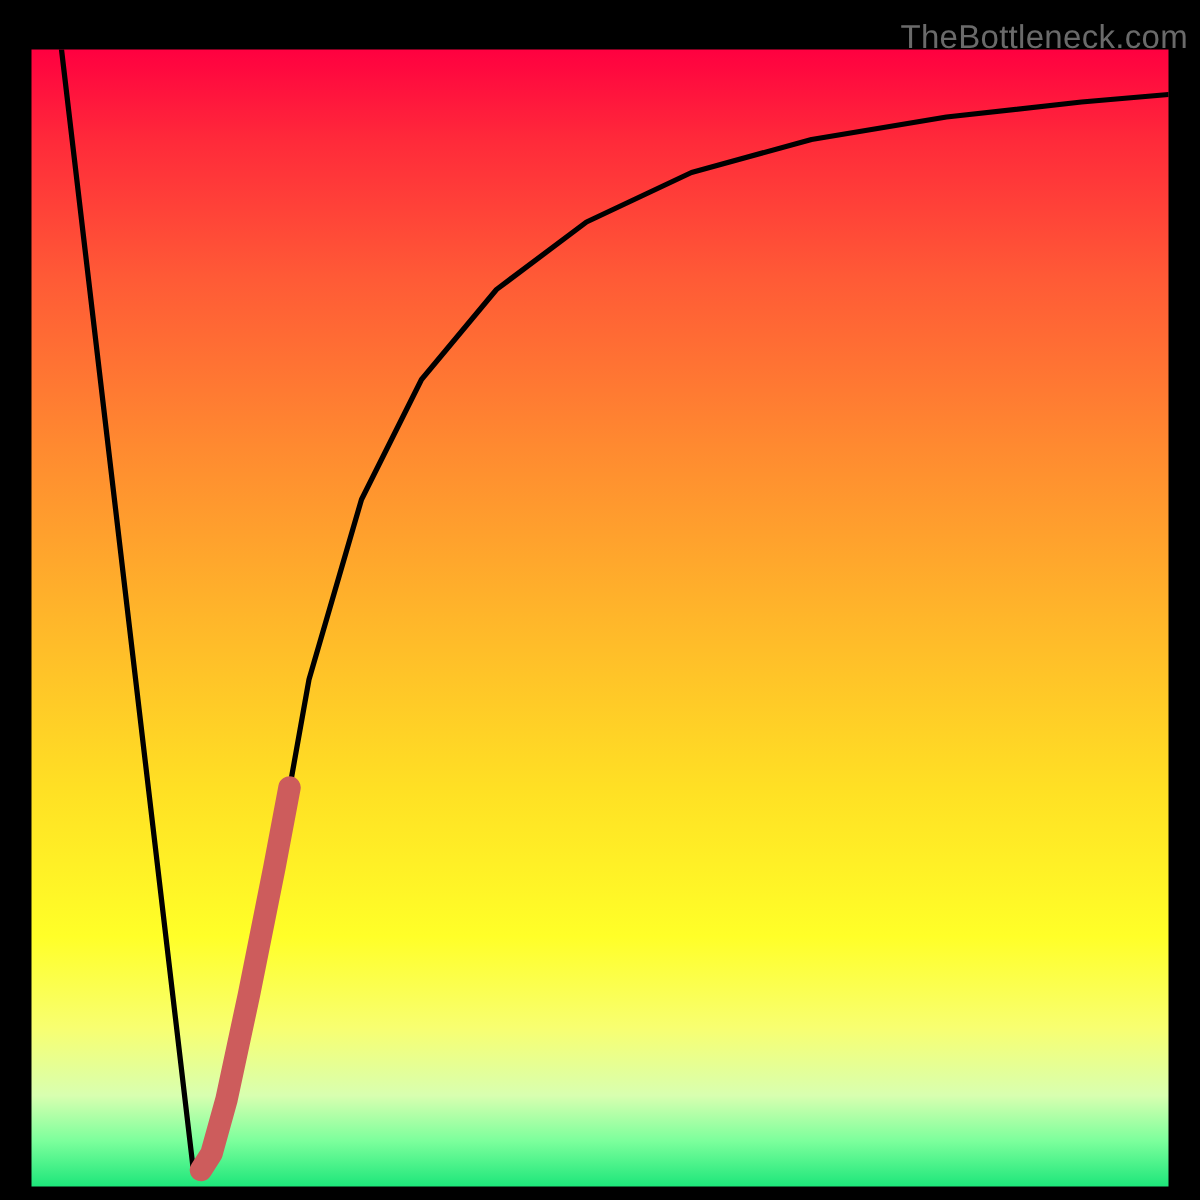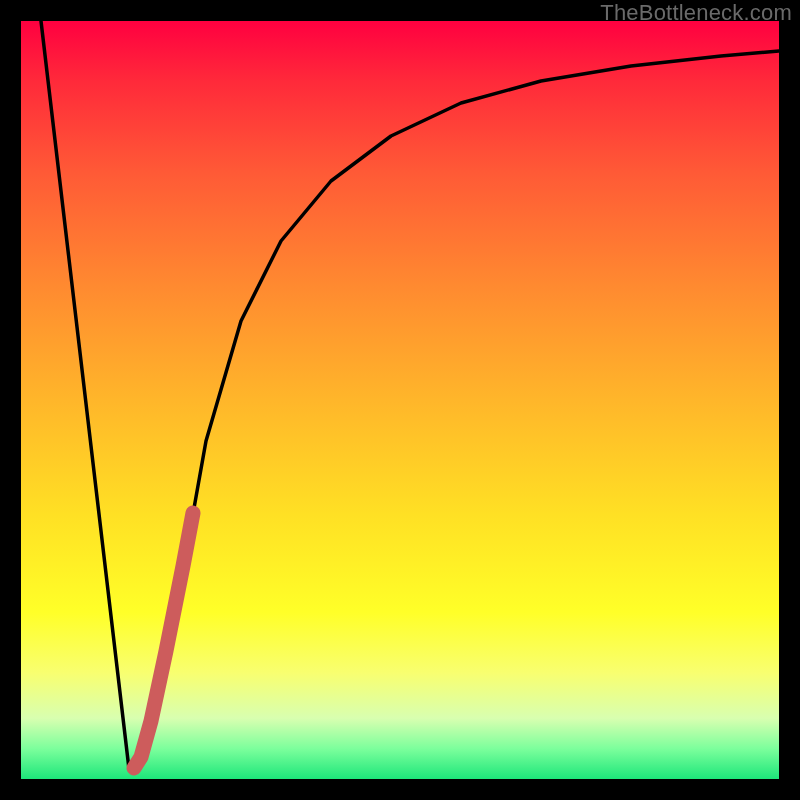--- a/index.html
+++ b/index.html
@@ -7,21 +7,21 @@
     padding: 0;
     width: 800px;
     height: 800px;
     background: #000;
     overflow: hidden;
     font-family: Arial, Helvetica, sans-serif;
   }
   .frame {
     position: absolute;
     left: 0;
-    top: 0;
+    top: 12px;
     width: 800px;
     height: 716px;
     background: #000;
   }
   .plot {
     position: absolute;
     left: 21px;
     top: 21px;
     width: 758px;
     height: 758px;

